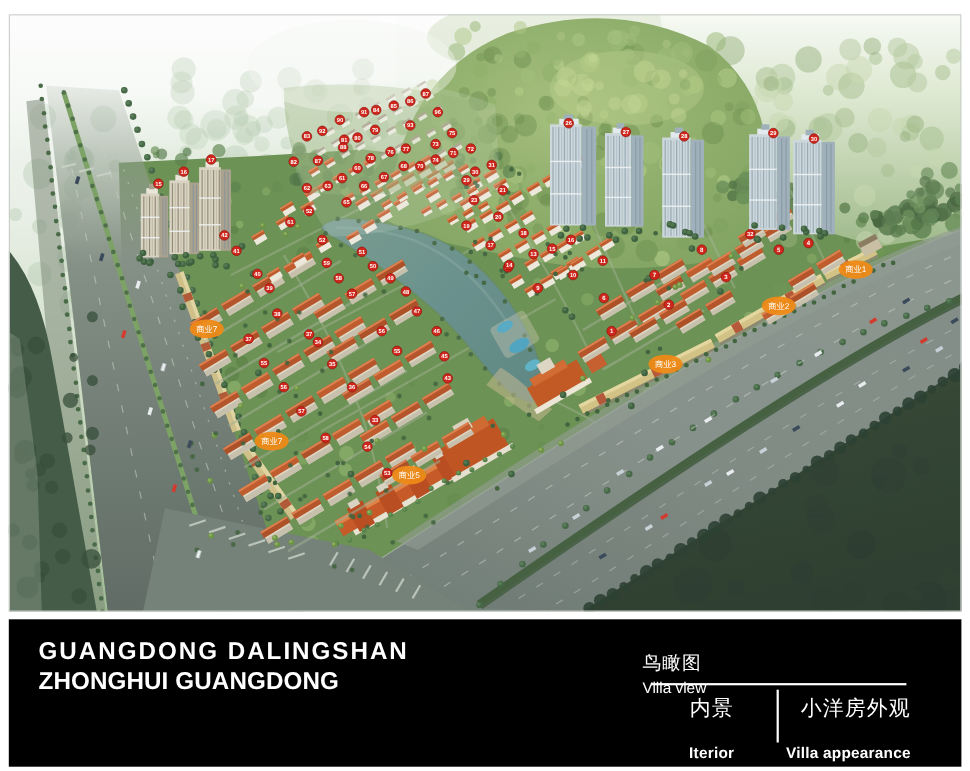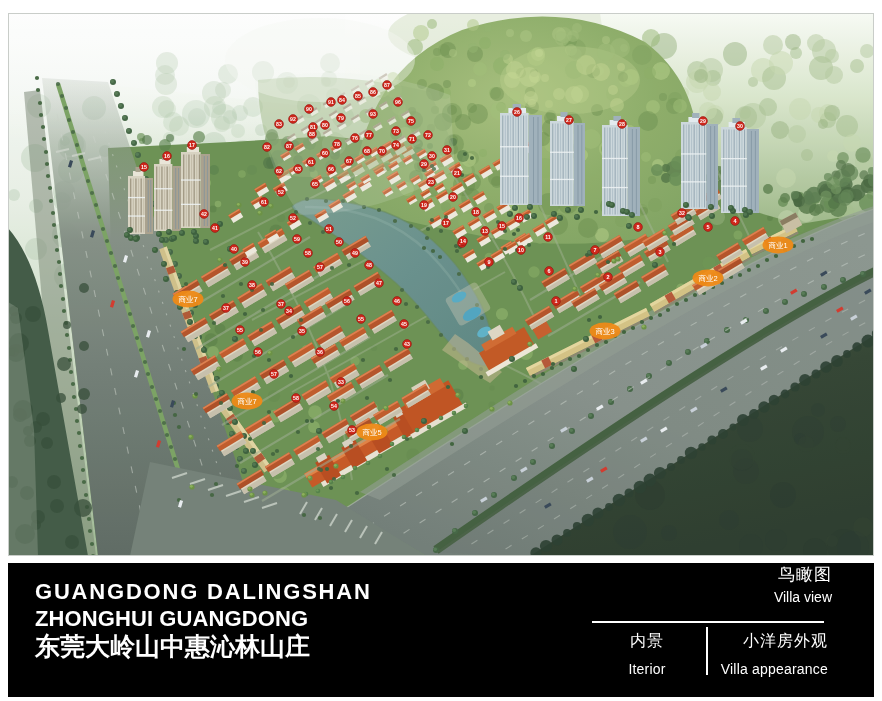--- a/index.html
+++ b/index.html
@@ -1,29 +1,29 @@
 <!DOCTYPE html>
 <html><head><meta charset="utf-8">
 <style>
 html,body{margin:0;padding:0;width:882px;height:701px;background:#fff;font-family:"Liberation Sans",sans-serif;}
 #photo{position:absolute;left:0;top:0;width:882px;height:701px;}
 #banner{position:absolute;left:8px;top:563px;width:866px;height:134px;background:#000000;color:#fff;}
 .en{position:absolute;left:27px;top:15px;font-size:22px;font-weight:bold;line-height:27px;}
 .l1{letter-spacing:1.8px;}
 .l2{letter-spacing:0.1px;}
 .cn{position:absolute;left:27px;top:67px;font-size:25px;font-weight:bold;letter-spacing:0px;}
-.r1{position:absolute;left:576px;top:0;width:248px;text-align:right;}
+.r1{position:absolute;left:576px;top:28px;width:248px;text-align:left;}
 .r1 .t1{font-size:17px;letter-spacing:1px;}
 .r1 .t2{font-size:14px;margin-top:3px;}
 .hline{position:absolute;left:584px;top:58px;width:232px;height:1.5px;background:#fff;}
 .vline{position:absolute;left:698px;top:64px;width:1.5px;height:48px;background:#fff;}
 .c1{position:absolute;left:586px;top:68px;width:106px;text-align:center;}
 .c2{position:absolute;left:700px;top:68px;width:120px;text-align:right;}
-.cc{font-size:16px;letter-spacing:1px;}
-.ce{font-size:14px;margin-top:9px;letter-spacing:0.2px;}
+.cc{font-size:19px;letter-spacing:1px;}
+.ce{font-size:14px;margin-top:19px;letter-spacing:0.2px;font-weight:bold;}
 </style></head><body>
 <svg id="photo" viewBox="0 0 882 701" xmlns="http://www.w3.org/2000/svg">
 <defs>
 <linearGradient id="sky" x1="0" y1="0" x2="0" y2="1">
  <stop offset="0" stop-color="#fefefe"></stop>
         <stop offset="0.14" stop-color="#f2f7f0"></stop>
  <stop offset="0.32" stop-color="#d7e5d1"></stop>
         <stop offset="0.55" stop-color="#a6bf92"></stop>
  <stop offset="0.78" stop-color="#85a470"></stop>
         <stop offset="1" stop-color="#729a5b"></stop>
@@ -2929,21 +2929,20 @@
       <text x="778" y="247.6" font-size="7.5" fill="#fff" text-anchor="middle" font-family="Liberation Sans,sans-serif">商业1</text>
     </g>
 
 <path d="M0,0 H882 V701 H0 Z M8,13 H874 V556 H8 Z" fill="#ffffff" fill-rule="evenodd"></path>
 <rect x="8.5" y="13.5" width="865" height="542" fill="none" stroke="#c9cdc9" stroke-width="1"></rect>
 </svg>
 <div id="banner">
 
 <div class="en"><span class="l1">GUANGDONG DALINGSHAN</span><br><span class="l2">ZHONGHUI GUANGDONG</span></div>
 
-<div class="cn">东莞大岭山中惠沁林山庄</div>
 
 <div class="r1">
       <div class="t1">鸟瞰图</div>
       <div class="t2">Villa view</div>
     </div>
 <div class="hline"></div>
     <div class="vline"></div>
 
 <div class="c1">
       <div class="cc">内景</div>

